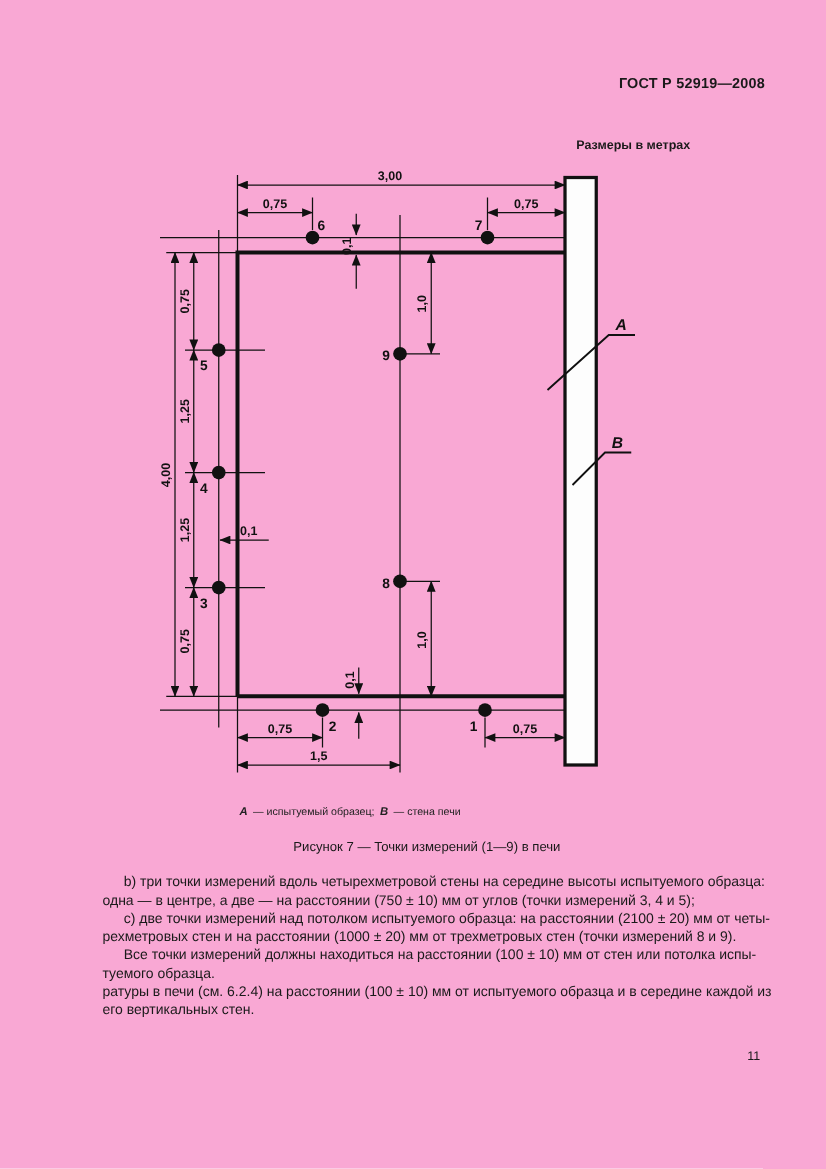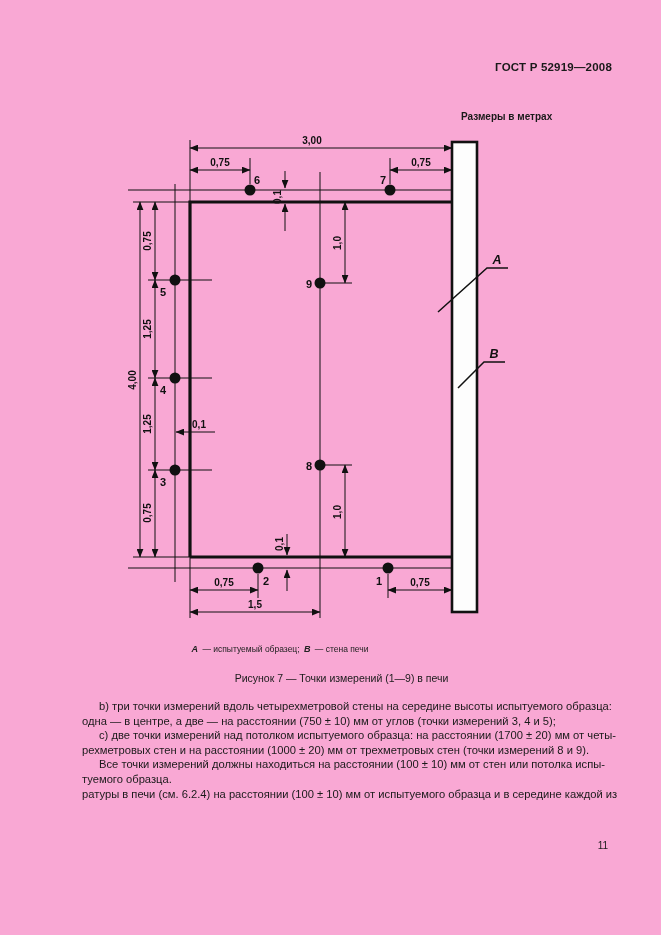--- a/index.html
+++ b/index.html
@@ -124,22 +124,23 @@
     <span>— испытуемый образец;</span>
     <i>В</i>
     <span>— стена печи</span>
   </div>
 
   <div class="abs figcap" style="top:672px;left:11px;">Рисунок 7 — Точки измерений (1—9) в печи</div>
 
   <div class="abs bodytext" style="top:699px;left:57px;">
     <div class="ln ind">b) три точки измерений вдоль четырехметровой стены на середине высоты испытуемого образца:</div>
     <div class="ln">одна — в центре, а две — на расстоянии (750 ± 10) мм от углов (точки измерений 3, 4 и 5);</div>
-    <div class="ln ind">c) две точки измерений над потолком испытуемого образца: на расстоянии (1700 ± 20) мм от четы-</div>
+    <div class="ln ind">c) две точки измерений над потолком испытуемого образца: на расстоянии (2100 ± 20) мм от четы-</div>
     <div class="ln">рехметровых стен и на расстоянии (1000 ± 20) мм от трехметровых стен (точки измерений 8 и 9).</div>
     <div class="ln ind">Все точки измерений должны находиться на расстоянии (100 ± 10) мм от стен или потолка испы-</div>
     <div class="ln">туемого образца.</div>
     <div class="ln">ратуры в печи (см. 6.2.4) на расстоянии (100 ± 10) мм от испытуемого образца и в середине каждой из</div>
+    <div class="ln">его вертикальных стен.</div>
   </div>
 
   <div class="abs pageno" style="top:840px;left:592px;">11</div>
 
 </div>
 
 </body></html>

